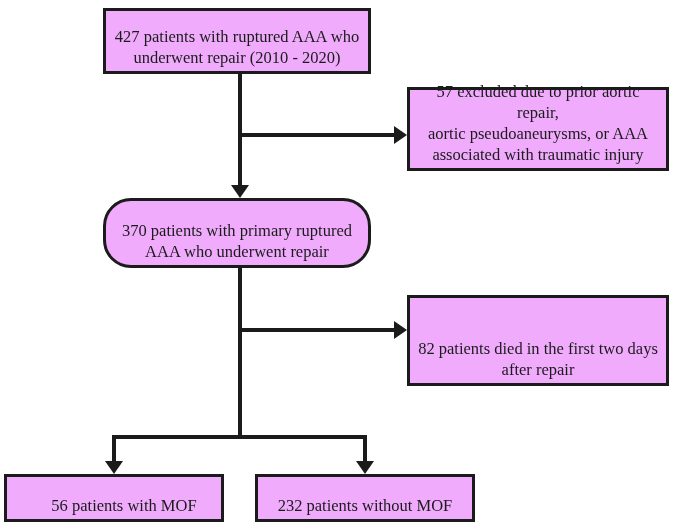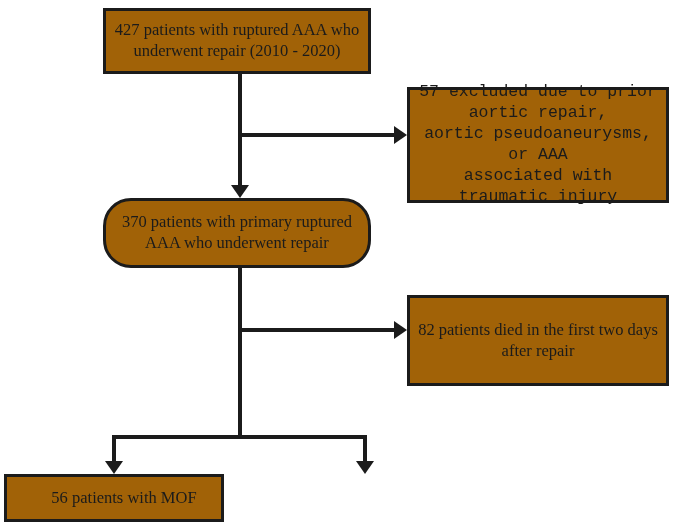--- a/index.html
+++ b/index.html
@@ -13,23 +13,23 @@
     height: 527px;
     background: #ffffff;
     font-family: "Liberation Serif", "DejaVu Serif", serif;
     color: #1b1b1b;
     overflow: hidden;
   }
   .node {
     position: absolute;
     box-sizing: border-box;
     border: 3px solid #1b1b1b;
-    background: #a16207;
+    background: #f0abfc;
     display: flex;
-    align-items: center;
+    align-items: flex-end;
     justify-content: center;
     text-align: center;
   }
   .node .txt {
     white-space: pre-line;
     font-size: 16.5px;
     line-height: 1.27;
     padding: 2px 6px;
   }
   
@@ -50,21 +50,21 @@
     position: absolute;
     width: 0;
     height: 0;
     border-top: 9px solid transparent;
     border-bottom: 9px solid transparent;
     border-left: 13px solid #1b1b1b;
   }
 
   
   .box-enrolled      { left: 103px; top: 8px;   width: 268px; height: 66px; }
-  .box-excluded      { left: 407px; top: 87px;  width: 262px; height: 116px; font-family: Liberation Mono, monospace; }
+  .box-excluded      { left: 407px; top: 87px;  width: 262px; height: 84px; }
   .box-primary       { left: 103px; top: 198px; width: 268px; height: 70px; border-radius: 28px; }
   .box-died          { left: 407px; top: 283px; width: 262px; height: 91px; margin-top: 12px; }
   .box-with-mof      { left: 4px;   top: 474px; width: 220px; height: 48px; padding-left: 20px; }
   .box-without-mof   { left: 255px; top: 474px; width: 220px; height: 48px; }
 
   
   .trunk1        { left: 238px; top: 74px;  width: 4px;   height: 113px; }
   .trunk1-head   { left: 231px; top: 185px; }
   .branch1       { left: 238px; top: 133px; width: 157px; height: 4px; }
   .branch1-head  { left: 394px; top: 126px; }
@@ -100,20 +100,23 @@
 
   <div class="node box-died">
     <span class="txt">82 patients died in the first two days
 after repair</span>
   </div>
 
   <div class="node box-with-mof">
     <span class="txt">56 patients with MOF</span>
   </div>
 
+  <div class="node box-without-mof">
+    <span class="txt">232 patients without MOF</span>
+  </div>
 
   <div class="line trunk1"></div>
   <div class="arrow-down trunk1-head"></div>
 
   <div class="line branch1"></div>
   <div class="arrow-right branch1-head"></div>
 
   <div class="line trunk2"></div>
 
   <div class="line branch2"></div>

